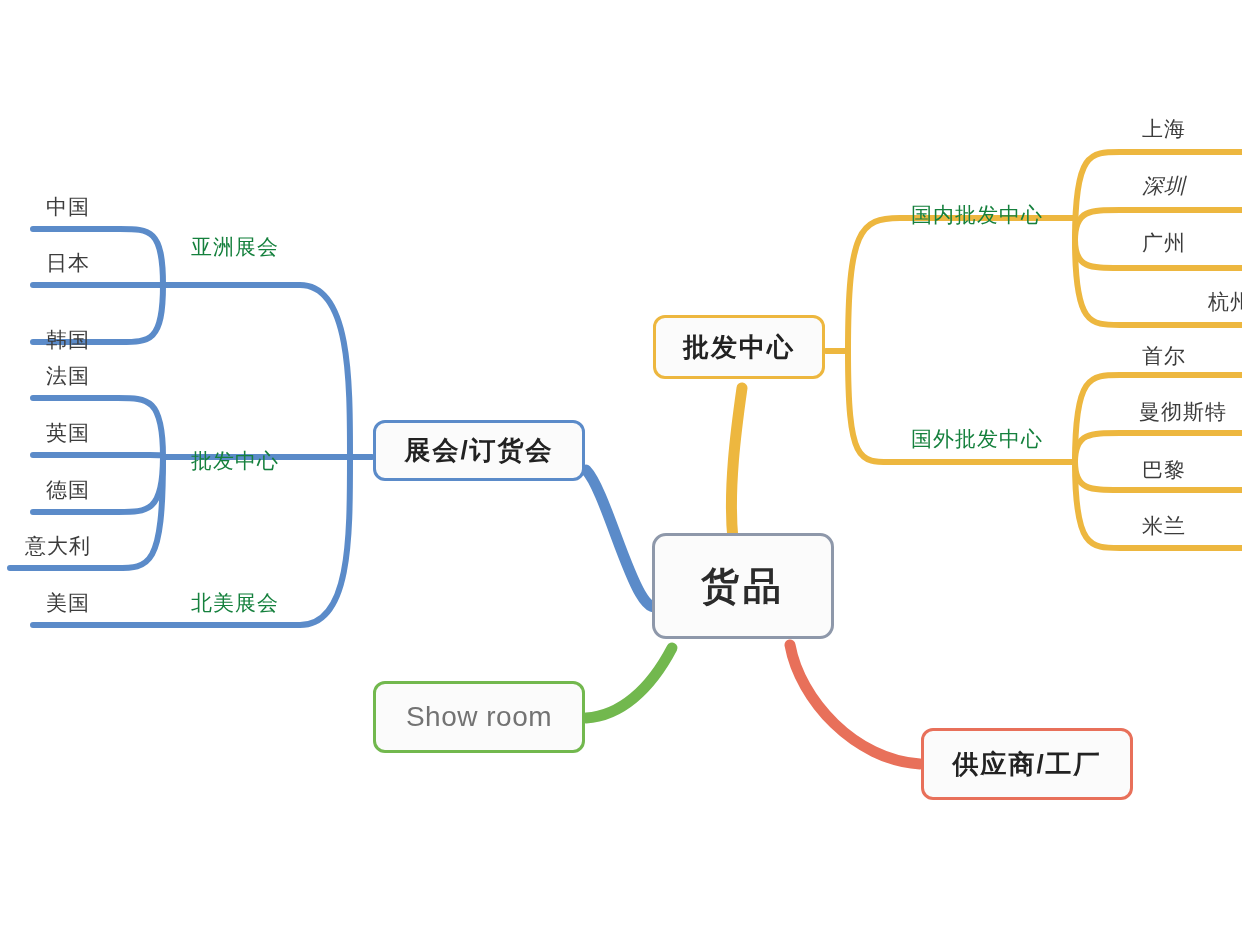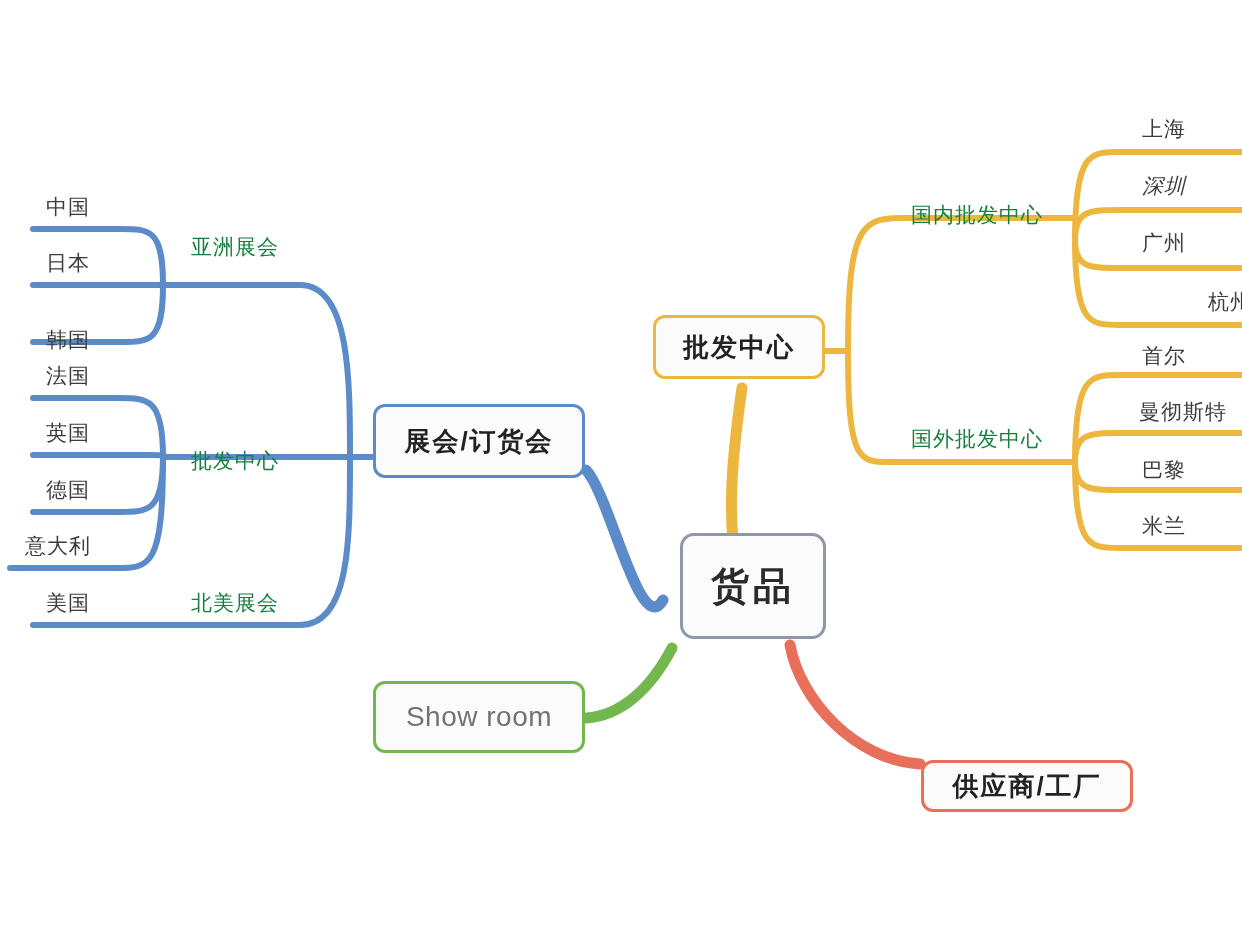--- a/index.html
+++ b/index.html
@@ -127,37 +127,37 @@
     <path d="M 1075 462 C 1075 375 1090 375 1120 375 L 1242 375" fill="none" stroke="#edb73f" stroke-width="6" stroke-linecap="round"></path>
     <path d="M 1075 462 C 1075 433 1090 433 1120 433 L 1242 433" fill="none" stroke="#edb73f" stroke-width="6" stroke-linecap="round"></path>
     <path d="M 1075 462 C 1075 490 1090 490 1120 490 L 1242 490" fill="none" stroke="#edb73f" stroke-width="6" stroke-linecap="round"></path>
     <path d="M 1075 462 C 1075 548 1090 548 1120 548 L 1242 548" fill="none" stroke="#edb73f" stroke-width="6" stroke-linecap="round"></path>
 
     <path d="M 672 648 C 650 690 620 716 586 718" fill="none" stroke="#72b84e" stroke-width="11" stroke-linecap="round"></path>
 
     <path d="M 790 645 C 800 700 855 760 920 764" fill="none" stroke="#e8705a" stroke-width="11" stroke-linecap="round"></path>
   </svg>
 
-  <div class="node node-root" style="left:680px; top:533px; width:146px; height:106px;">
+  <div class="node node-root" style="left:652px; top:533px; width:182px; height:106px;">
     <span>货品</span>
   </div>
 
-  <div class="node node-blue node-main" style="left:373px; top:404px; width:212px; height:74px;">
+  <div class="node node-blue node-main" style="left:373px; top:420px; width:212px; height:61px;">
     <span>展会/订货会</span>
   </div>
 
   <div class="node node-yellow node-main" style="left:653px; top:315px; width:172px; height:64px;">
     <span>批发中心</span>
   </div>
 
   <div class="node node-green node-latin" style="left:373px; top:681px; width:212px; height:72px;">
     <span>Show room</span>
   </div>
 
-  <div class="node node-red node-main" style="left:921px; top:728px; width:212px; height:52px;margin-top:32px;">
+  <div class="node node-red node-main" style="left:921px; top:728px; width:212px; height:72px;">
     <span>供应商/工厂</span>
   </div>
 
   <div class="label label-branch" style="left:191px; top:236px;">亚洲展会</div>
 
   <div class="label label-branch" style="left:191px; top:450px;">批发中心</div>
 
   <div class="label label-branch" style="left:191px; top:592px;">北美展会</div>
 
   <div class="label label-leaf" style="left:46px; top:196px;">中国</div>

